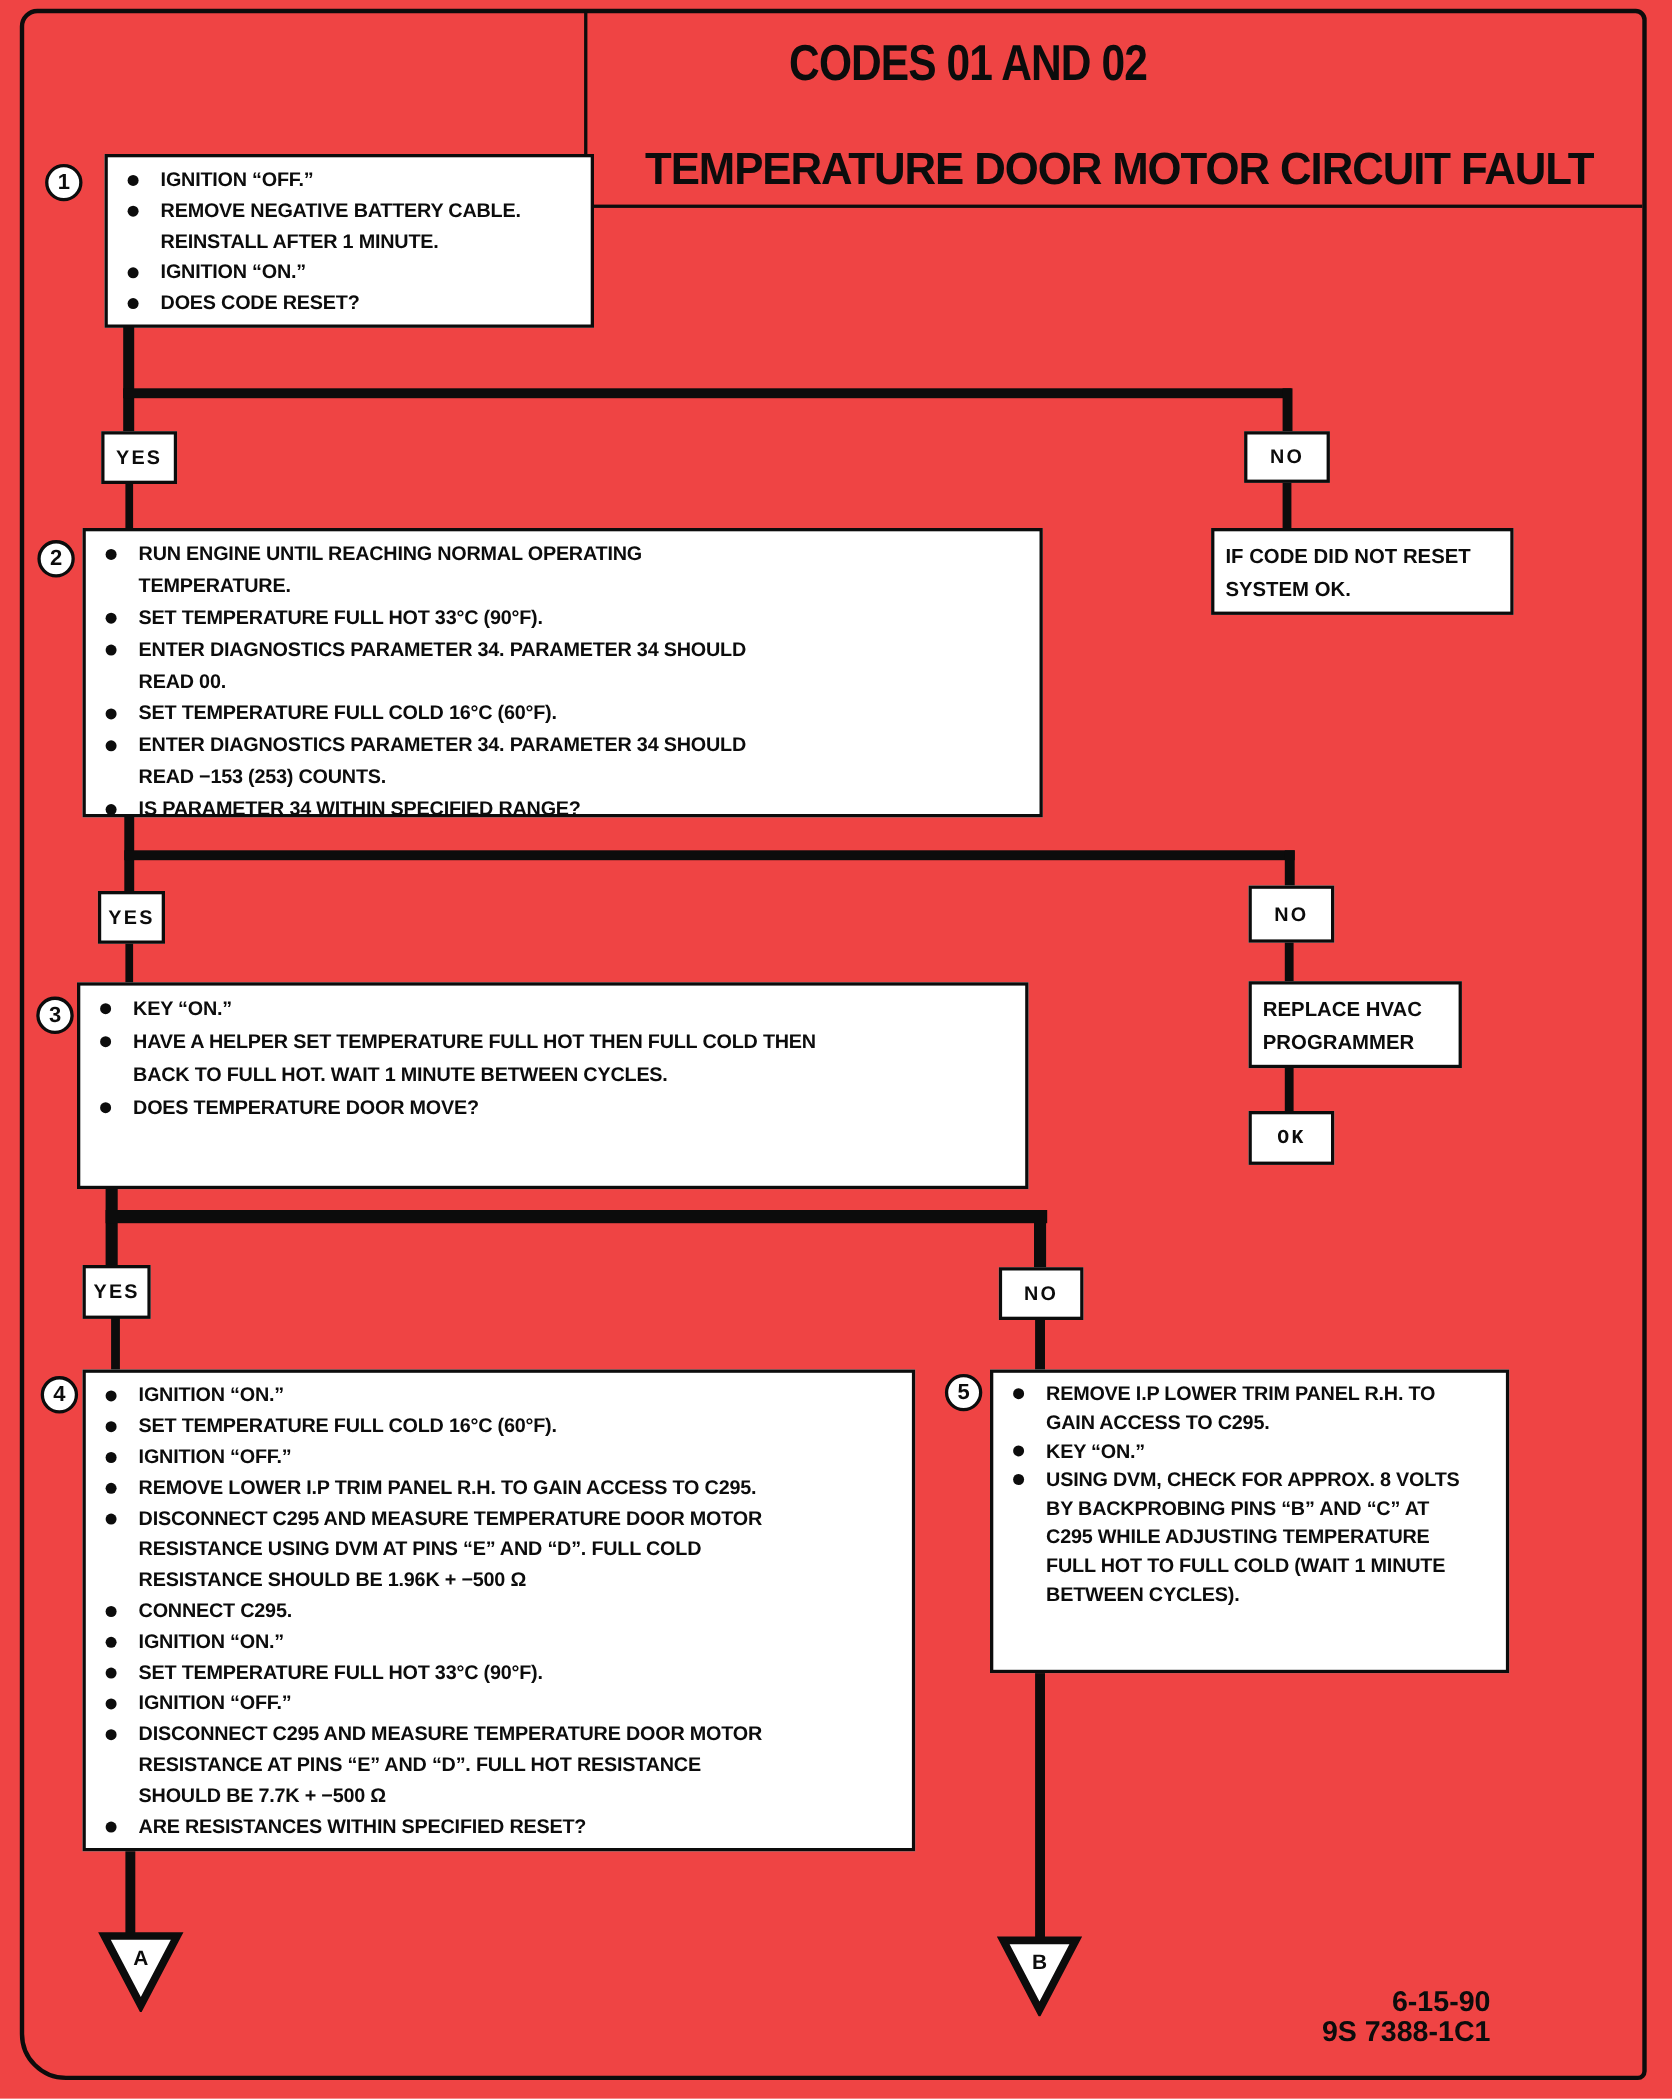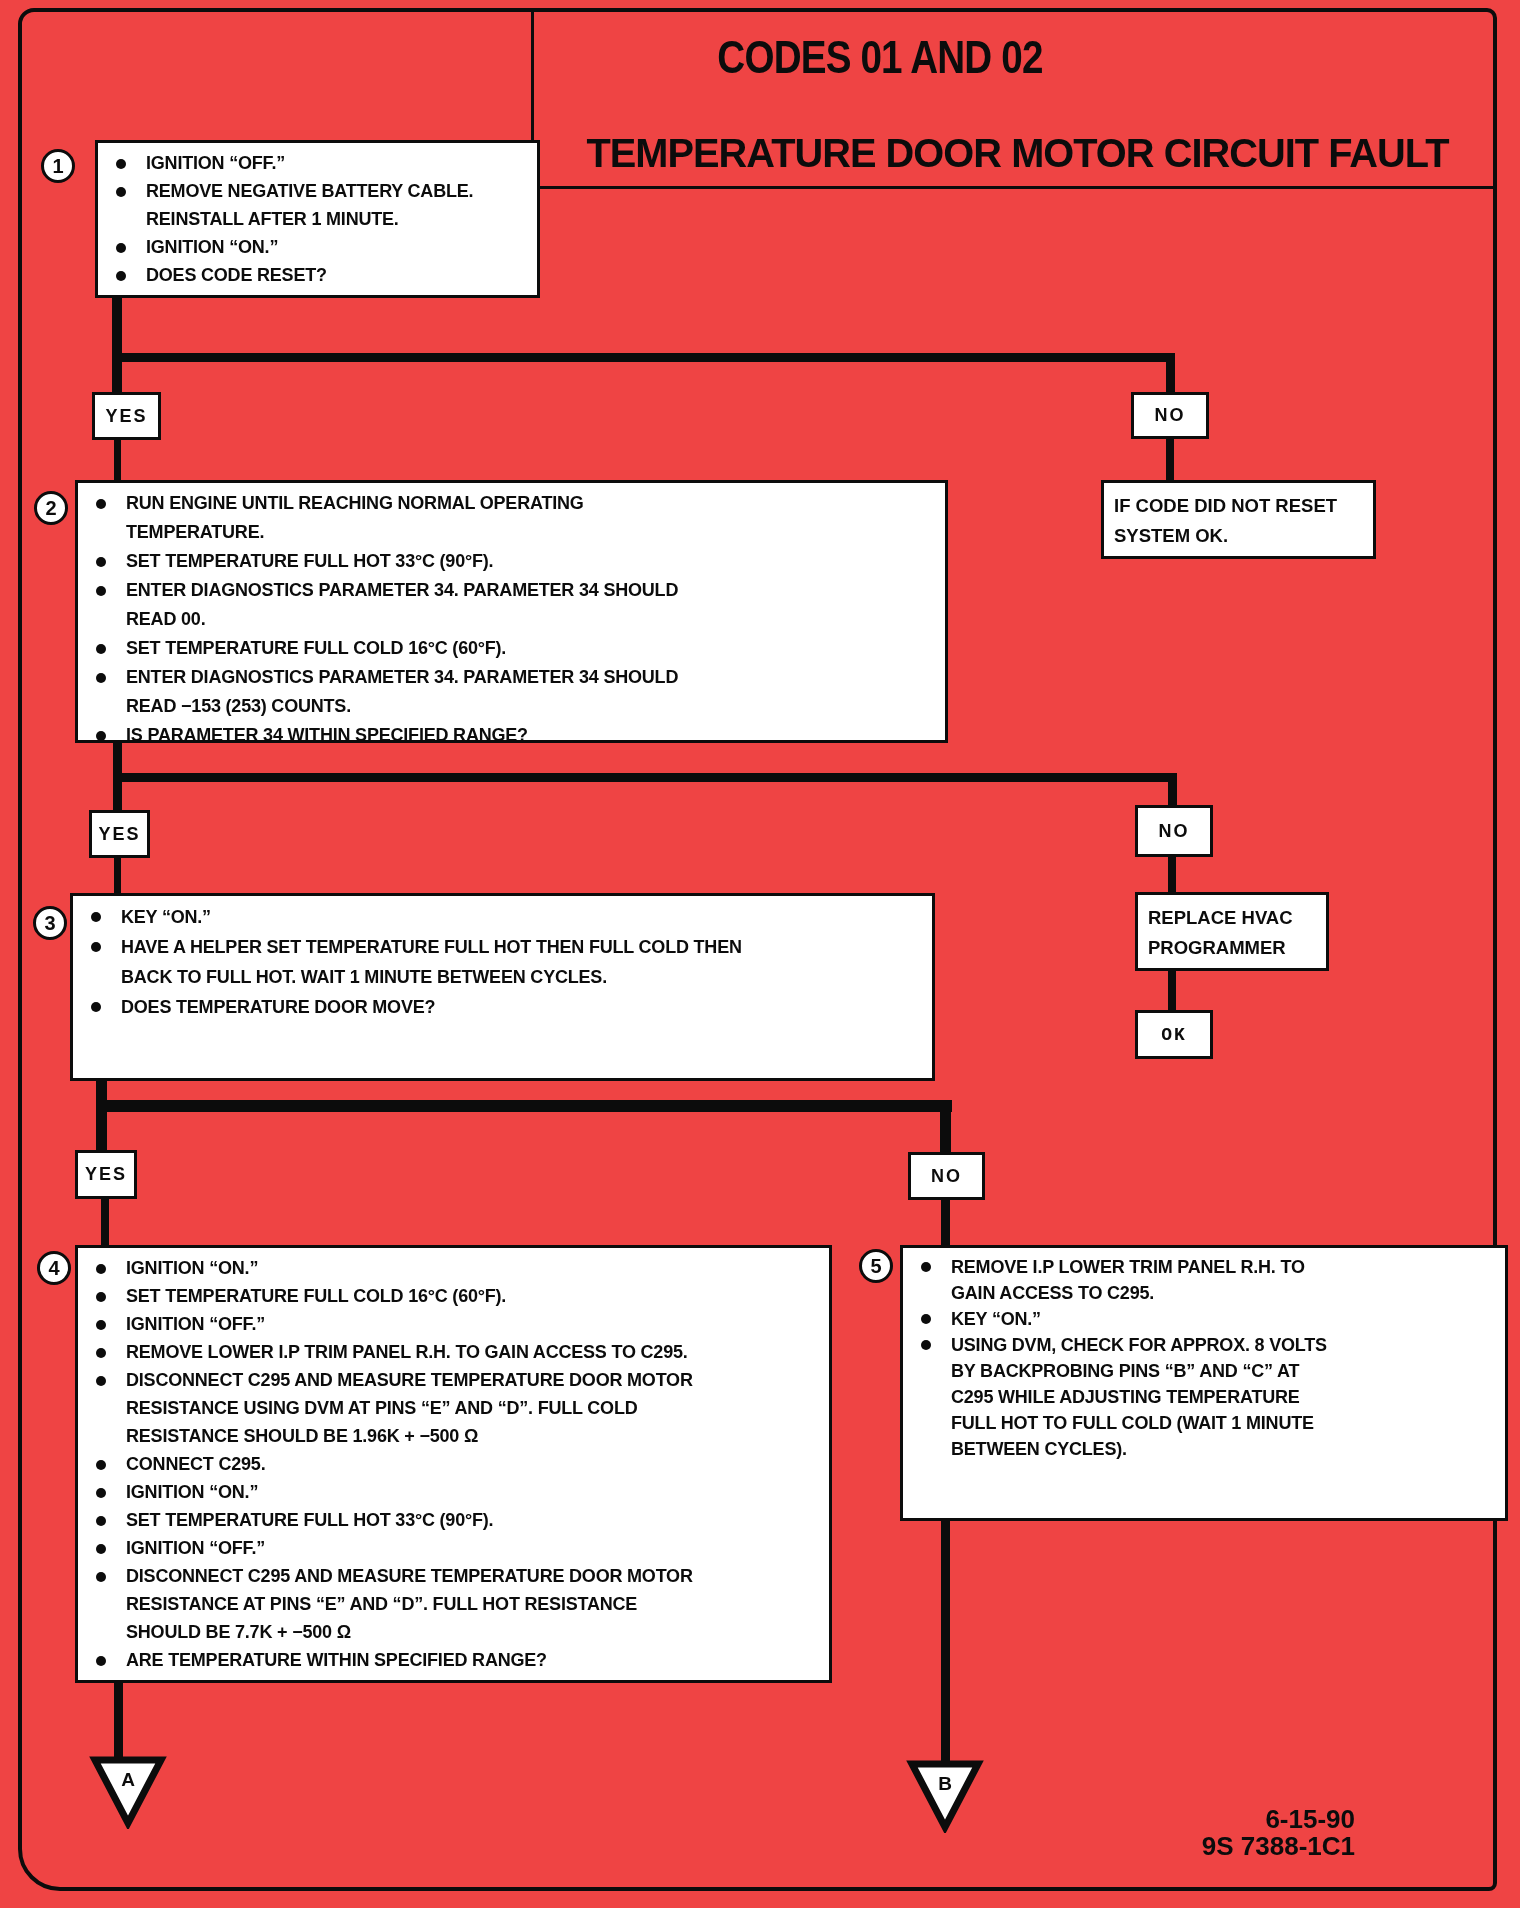--- a/index.html
+++ b/index.html
@@ -185,26 +185,26 @@
         <span class="txt">IGNITION “OFF.”</span>
       </div>
     <div class="li">
         <span class="dot"></span>
         <span class="txt">DISCONNECT C295 AND MEASURE TEMPERATURE DOOR MOTOR
 RESISTANCE AT PINS “E” AND “D”.  FULL HOT RESISTANCE
 SHOULD BE 7.7K + −500 Ω</span>
       </div>
     <div class="li">
         <span class="dot"></span>
-        <span class="txt">ARE TEMPERATURE WITHIN SPECIFIED RANGE?</span>
+        <span class="txt">ARE RESISTANCES WITHIN SPECIFIED RESET?</span>
       </div>
   </div>
 
   <div class="circle" style="left:859px;top:1249px;">5</div>
-  <div class="sbox lh26" style="left:900px;top:1245px;width:608px;height:276px;">
+  <div class="sbox lh26" style="left:900px;top:1245px;width:472px;height:276px;">
     <div class="li">
         <span class="dot"></span>
         <span class="txt">REMOVE I.P LOWER TRIM PANEL R.H. TO
 GAIN ACCESS TO C295.</span>
       </div>
     <div class="li">
         <span class="dot"></span>
         <span class="txt">KEY “ON.”</span>
       </div>
     <div class="li">

